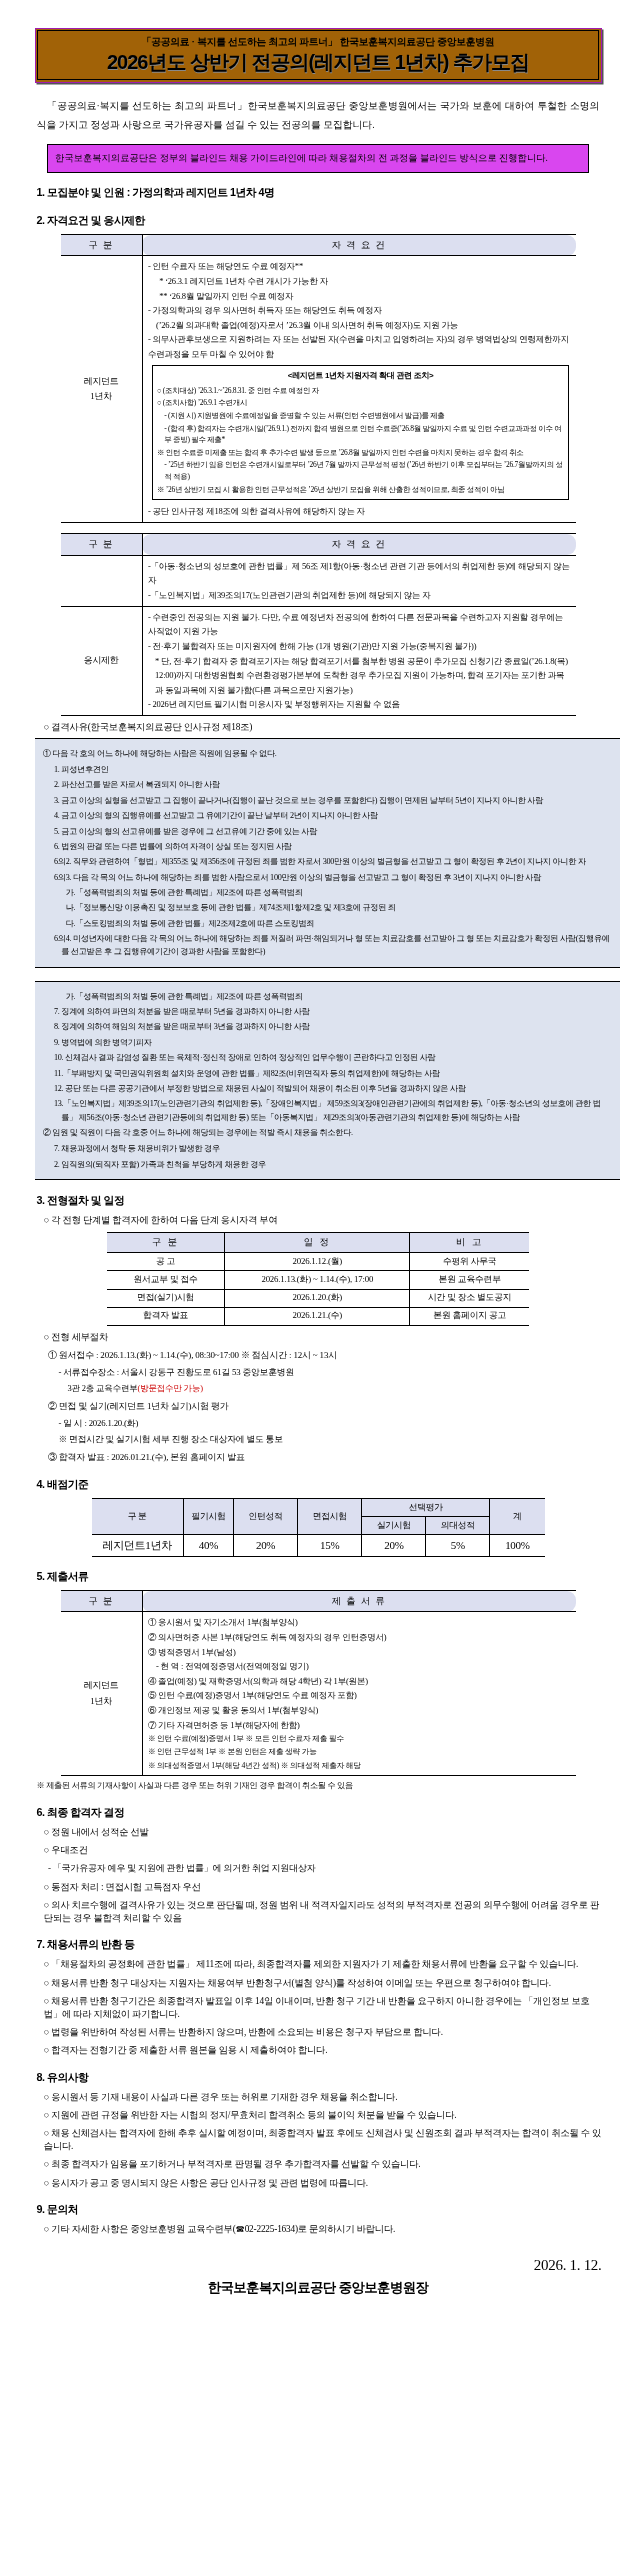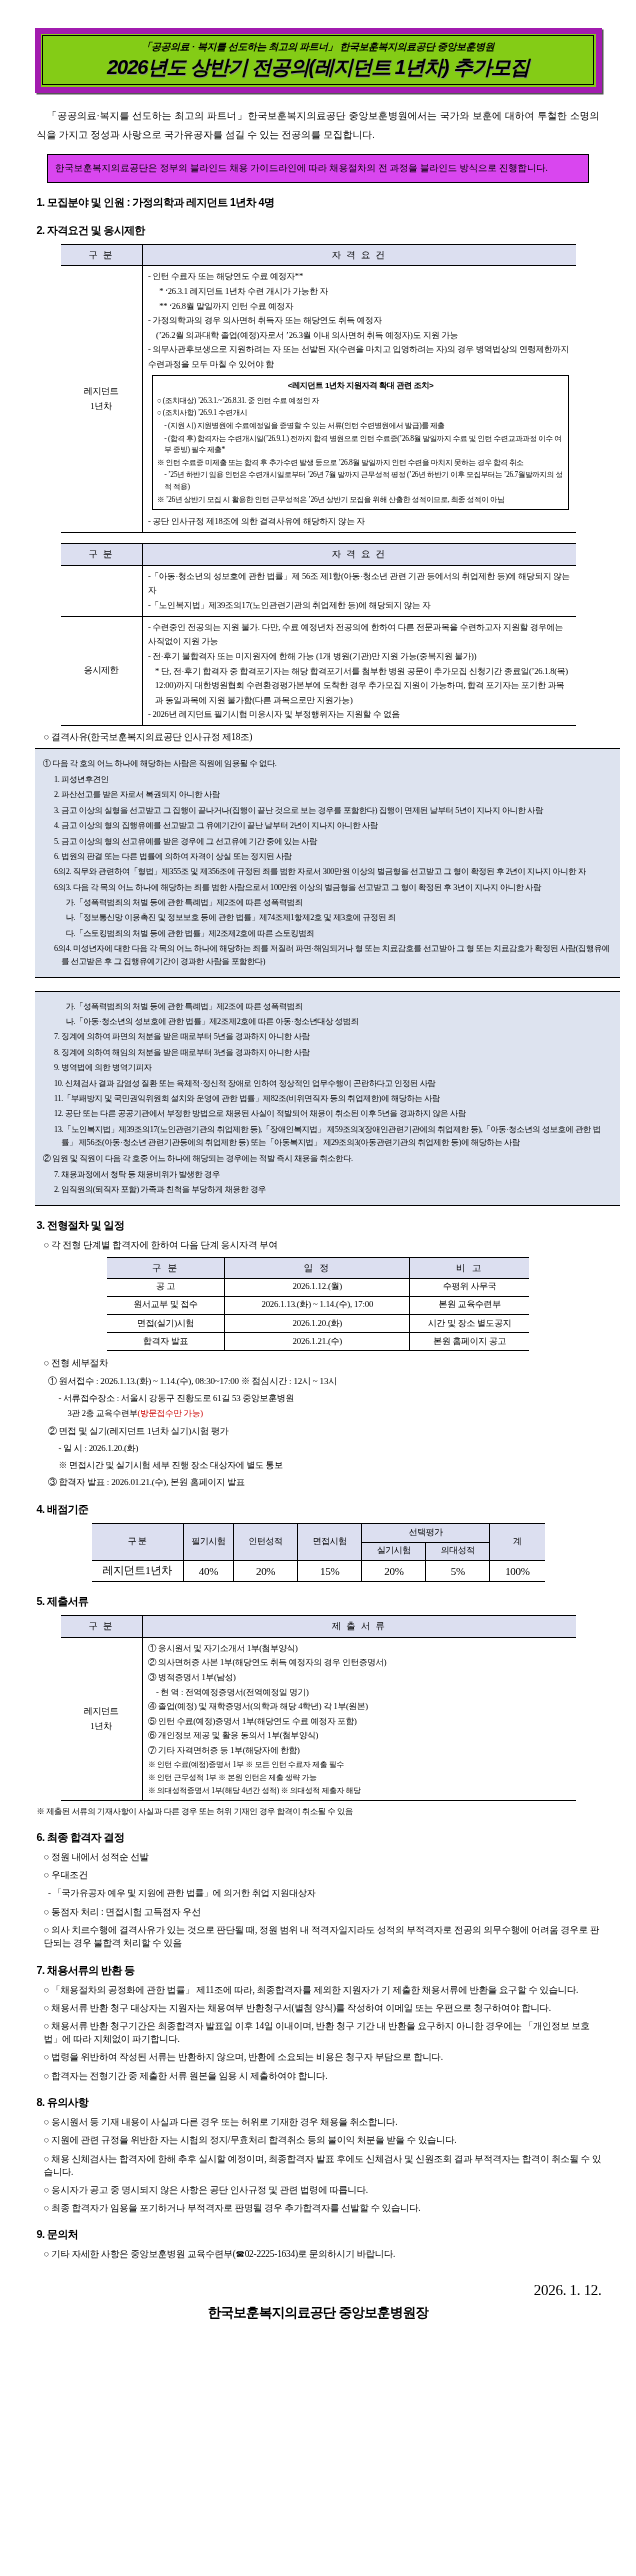--- a/index.html
+++ b/index.html
@@ -7,23 +7,22 @@
     width:636px;
     font-family:"Liberation Serif", "DejaVu Serif", serif;
     color:#000000;
     -webkit-font-smoothing:none;
   }
   .page { width:636px; padding:13.4px 0 17.5px 0; box-sizing:border-box; }
   .inner { width:567px; margin:0 auto; }
 
   
   .banner-outer {
-    border:6px solid #a21caf; margin:14.4px 0 0 0; background:#84cc16;
+    border:1px solid #a21caf; margin:14.4px 0 0 0; background:#a16207;
     box-shadow: 1.5px 1.5px 0 #555;
-    font-style: italic;
   }
   .banner-inner { border:0.5px solid #000; margin:1.5px; padding:4.6px 3.1px 6.2px 3.1px; text-align:center; }
   .banner-sub {
     font-family:"Liberation Sans", sans-serif;
     font-size:9.8px; font-weight:bold; letter-spacing:-0.3px; color:#000;
     margin-bottom:2.1px; white-space:nowrap;
   }
   .banner-main {
     font-family:"Liberation Sans", sans-serif;
     font-size:20px; font-weight:bold; letter-spacing:-1px; color:#000;
@@ -65,21 +64,21 @@
   }
   table.doc td {
     border-left:0.5px solid #000; border-right:0.5px solid #000;
     border-bottom:0.5px solid #000;
     font-size:8.5px; padding:3.1px 5.2px; vertical-align:top; line-height:1.72;
     letter-spacing:-0.2px;
   }
   table.doc td.ctr { text-align:center; vertical-align:middle; font-size:9px; letter-spacing:-0.3px; }
   table.doc tr:last-child td { border-bottom:none; }
   table.doc th:first-child, table.doc td:first-child { border-left:none; }
-  table.doc th:last-child, table.doc td:last-child { border-right:none; }
+  table.doc th:last-child, table.doc td:last-child { border-right:none;border-radius:9px; }
 
   
   table.sched { border-collapse:collapse; width:422px; margin:5.2px auto 4.1px auto;
     border-top:1.3px solid #000; border-bottom:1.3px solid #000; }
   table.sched th {
     background:#dcdff0; border:0.5px solid #000; border-top:none;
     font-size:9.3px; font-weight:normal; padding:3.1px 2.1px; text-align:center; letter-spacing:2.1px;
   }
   table.sched td {
     border:0.5px solid #000; font-size:8.8px; padding:2.6px 2.1px; text-align:center; letter-spacing:-0.2px;
@@ -225,21 +224,20 @@
       <div class="l1">6의2. 직무와 관련하여「형법」제355조 및 제356조에 규정된 죄를 범한 자로서  300만원 이상의 벌금형을 선고받고 그 형이 확정된 후 2년이 지나지 아니한 자</div>
       <div class="l1">6의3. 다음 각 목의 어느 하나에 해당하는 죄를 범한 사람으로서 100만원 이상의 벌금형을 선고받고 그 형이 확정된 후 3년이 지나지 아니한 사람</div>
       <div class="l2">가.「성폭력범죄의 처벌 등에 관한 특례법」제2조에 따른 성폭력범죄</div>
       <div class="l2">나.「정보통신망 이용촉진 및 정보보호 등에 관한 법률」제74조제1항제2호 및 제3호에 규정된 죄</div>
       <div class="l2">다.「스토킹범죄의 처벌 등에 관한 법률」제2조제2호에 따른 스토킹범죄</div>
       <div class="l1">6의4. 미성년자에 대한 다음 각 목의 어느 하나에 해당하는 죄를 저질러 파면·해임되거나 형 또는 치료감호를 선고받아 그 형 또는 치료감호가 확정된 사람(집행유예를 선고받은 후 그 집행유예기간이 경과한 사람을 포함한다)</div>
     </div>
 
     <div class="law-wrap" style="margin-top:13.4px">
       <div class="l2">가.「성폭력범죄의 처벌 등에 관한 특례법」제2조에 따른 성폭력범죄</div>
-      <div class="l2">나.「아동·청소년의 성보호에 관한 법률」제2조제2호에 따른 아동·청소년대상 성범죄</div>
       <div class="l1">7. 징계에 의하여 파면의 처분을 받은 때로부터 5년을 경과하지 아니한 사람</div>
       <div class="l1">8. 징계에 의하여 해임의 처분을 받은 때로부터 3년을 경과하지 아니한 사람</div>
       <div class="l1">9. 병역법에 의한 병역기피자</div>
       <div class="l1">10. 신체검사 결과 감염성 질환 또는 육체적·정신적 장애로 인하여 정상적인 업무수행이 곤란하다고 인정된 사람</div>
       <div class="l1">11.「부패방지 및 국민권익위원회 설치와 운영에 관한 법률」제82조(비위면직자 등의 취업제한)에 해당하는 사람</div>
       <div class="l1">12. 공단 또는 다른 공공기관에서 부정한 방법으로 채용된 사실이 적발되어 채용이 취소된 이후 5년을 경과하지 않은 사람</div>
       <div class="l1">13.「노인복지법」제39조의17(노인관련기관의 취업제한 등),「장애인복지법」 제59조의3(장애인관련기관에의 취업제한 등),「아동·청소년의 성보호에 관한 법률」 제56조(아동·청소년 관련기관등에의 취업제한 등) 또는「아동복지법」 제29조의3(아동관련기관의 취업제한 등)에 해당하는 사람</div>
       <div class="l0">② 임원 및 직원이 다음 각 호중 어느 하나에 해당되는 경우에는 적발 즉시 채용을 취소한다.</div>
       <div class="l1">7. 채용과정에서 청탁 등 채용비위가 발생한 경우</div>
       <div class="l1">2. 임직원의(퇴직자 포함) 가족과 친척을 부당하게 채용한 경우</div>
@@ -357,22 +355,22 @@
     <div class="bullet-o">○ 「채용절차의 공정화에 관한 법률」 제11조에 따라, 최종합격자를 제외한 지원자가 기 제출한 채용서류에 반환을 요구할 수 있습니다.</div>
     <div class="bullet-o">○ 채용서류 반환 청구 대상자는 지원자는 채용여부 반환청구서(별첨 양식)를 작성하여 이메일 또는 우편으로 청구하여야 합니다.</div>
     <div class="bullet-o">○ 채용서류 반환 청구기간은 최종합격자 발표일 이후 14일 이내이며, 반환 청구 기간 내 반환을 요구하지 아니한 경우에는 「개인정보 보호법」에 따라 지체없이 파기합니다.</div>
     <div class="bullet-o">○ 법령을 위반하여 작성된 서류는 반환하지 않으며, 반환에 소요되는 비용은 청구자 부담으로 합니다.</div>
     <div class="bullet-o">○ 합격자는 전형기간 중 제출한 서류 원본을 임용 시 제출하여야 합니다.</div>
 
     <h2 class="sec">8. 유의사항</h2>
     <div class="bullet-o">○ 응시원서 등 기재 내용이 사실과 다른 경우 또는 허위로 기재한 경우 채용을 취소합니다.</div>
     <div class="bullet-o">○ 지원에 관련 규정을 위반한 자는 시험의 정지/무효처리 합격취소 등의 불이익 처분을 받을 수 있습니다.</div>
     <div class="bullet-o">○ 채용 신체검사는 합격자에 한해 추후 실시할 예정이며, 최종합격자 발표 후에도 신체검사 및 신원조회 결과 부적격자는 합격이 취소될 수 있습니다.</div>
+    <div class="bullet-o">○ 최종 합격자가 임용을 포기하거나 부적격자로 판명될 경우 추가합격자를 선발할 수 있습니다.</div>
     <div class="bullet-o">○ 응시자가 공고 중 명시되지 않은 사항은 공단 인사규정 및 관련 법령에 따릅니다.</div>
-    <div class="bullet-o">○ 최종 합격자가 임용을 포기하거나 부적격자로 판명될 경우 추가합격자를 선발할 수 있습니다.</div>
 
     <h2 class="sec">9. 문의처</h2>
     <div class="bullet-o">○ 기타 자세한 사항은 중앙보훈병원 교육수련부(☎02-2225-1634)로 문의하시기 바랍니다.</div>
 
     <div class="sign-date">2026. 1. 12.</div>
     <div class="sign-org">한국보훈복지의료공단 중앙보훈병원장</div>
 
   </div>
 </div>
 

